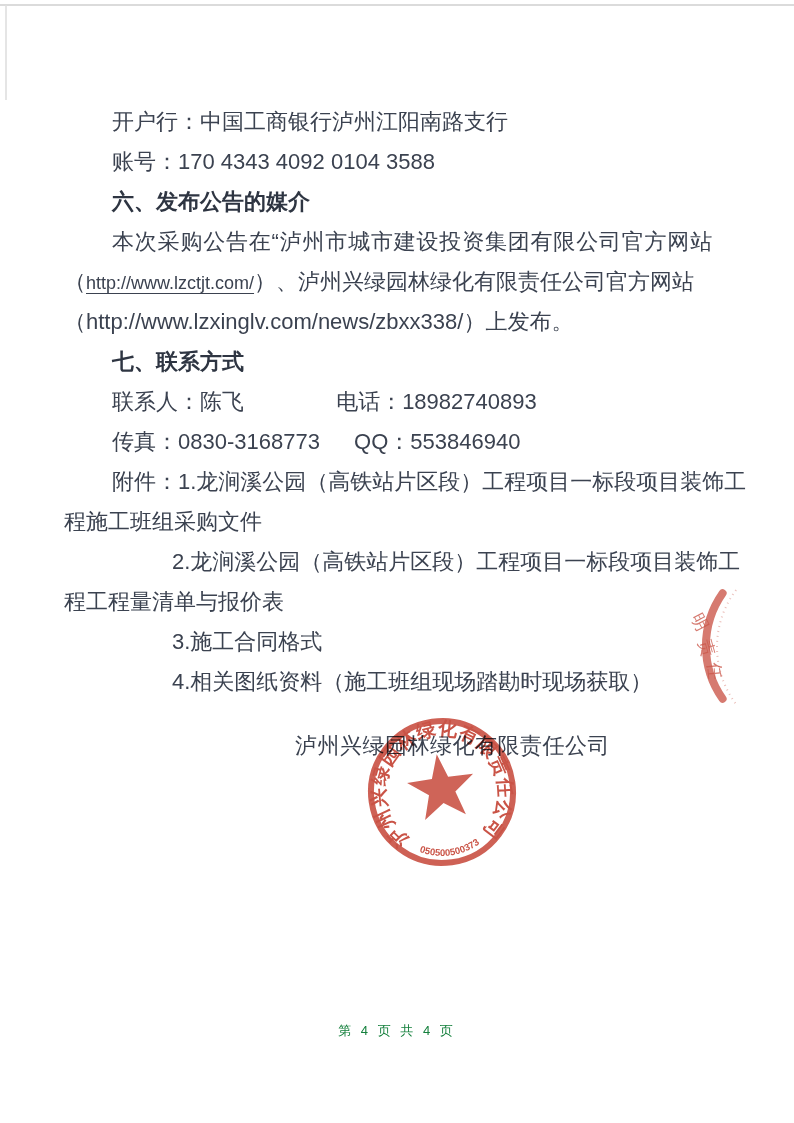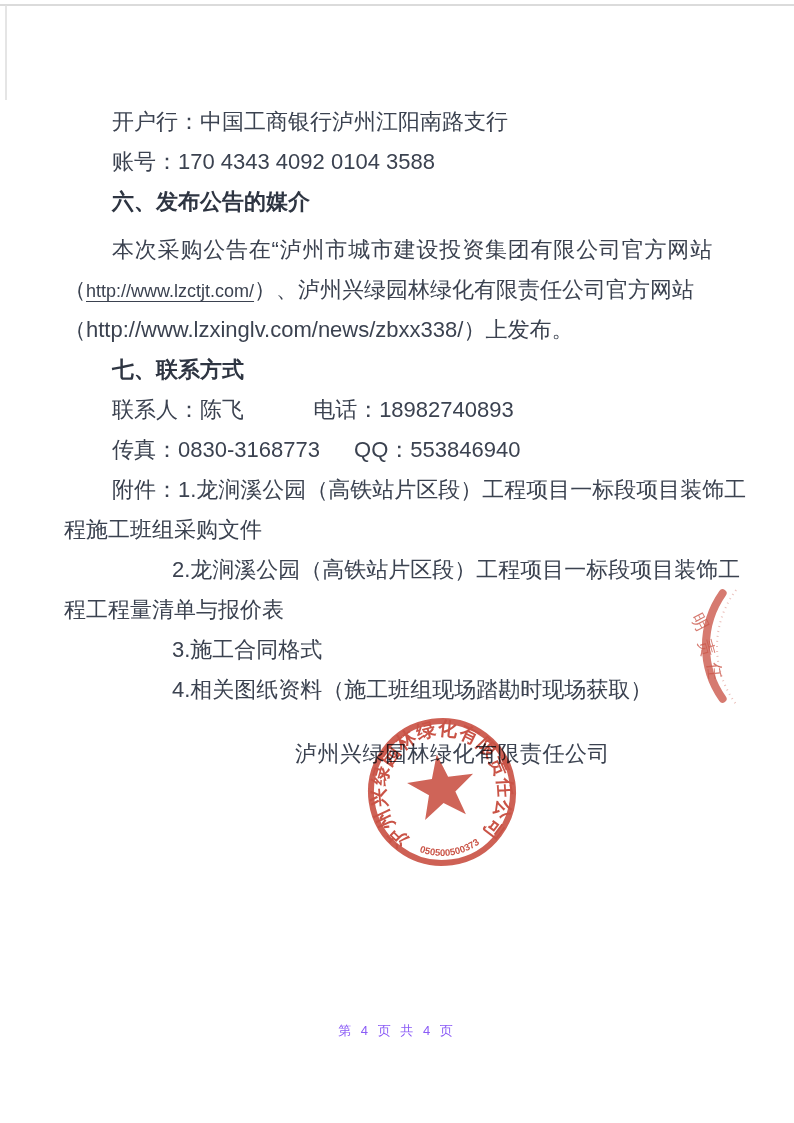--- a/index.html
+++ b/index.html
@@ -10,45 +10,45 @@
     color:#3b4250;
   }
   .scan-edge-top{position:absolute;top:4px;left:0;width:794px;height:2px;background:#cfcfcf;opacity:.75;}
   .scan-edge-left{position:absolute;top:5px;left:5px;width:2px;height:95px;background:#dedede;opacity:.8;}
 
   .content{position:absolute;left:64px;top:102px;width:664px;font-size:22px;}
   .line{height:40px;line-height:40px;white-space:nowrap;}
   .indent{padding-left:48px;}
   .attach-indent{padding-left:108px;}
   .heading{font-weight:bold;color:#2e3542;}
-  .justify1{letter-spacing:0.8px;margin-top:8px;}
+  .justify1{letter-spacing:0.8px;}
   .url{font-size:18px;}
   .u{text-decoration:underline;text-underline-offset:4px;}
-  .gap1{display:inline-block;margin-left:63px;text-align:center;}
+  .gap1{display:inline-block;margin-left:86px;text-align:center;}
   .gap2{display:inline-block;margin-left:28px;}
   .company-line{margin-top:24px;padding-left:231px;letter-spacing:0.5px;}
   .date-line{padding-left:281px;letter-spacing:1px;}
 
   .seal{
     position:absolute;left:352px;top:702px;width:180px;height:180px;
     transform:rotate(-8deg);mix-blend-mode:multiply;opacity:.88;
     pointer-events:none;
   }
   .seal-partial{
     position:absolute;left:650px;top:576px;width:130px;height:150px;
     mix-blend-mode:multiply;opacity:.85;pointer-events:none;
   }
   .seal text{font-family:"Liberation Sans","DejaVu Sans",sans-serif;}
   .ring-text{font-size:19px;letter-spacing:1px;font-weight:bold;}
   .serial-text{font-size:9.5px;font-weight:bold;}
   .partial-char{font-size:17px;opacity:.8;}
 
   .footer{
     position:absolute;top:1022px;left:0;width:794px;text-align:center;
-    font-size:13px;letter-spacing:3px;color:#8b5cf6;
+    font-size:13px;letter-spacing:3px;color:#15803d;
   }
 </style>
 </head>
 <body>
 
 <div class="scan-edge-top"></div>
 <div class="scan-edge-left"></div>
 
 <div class="content">
 

